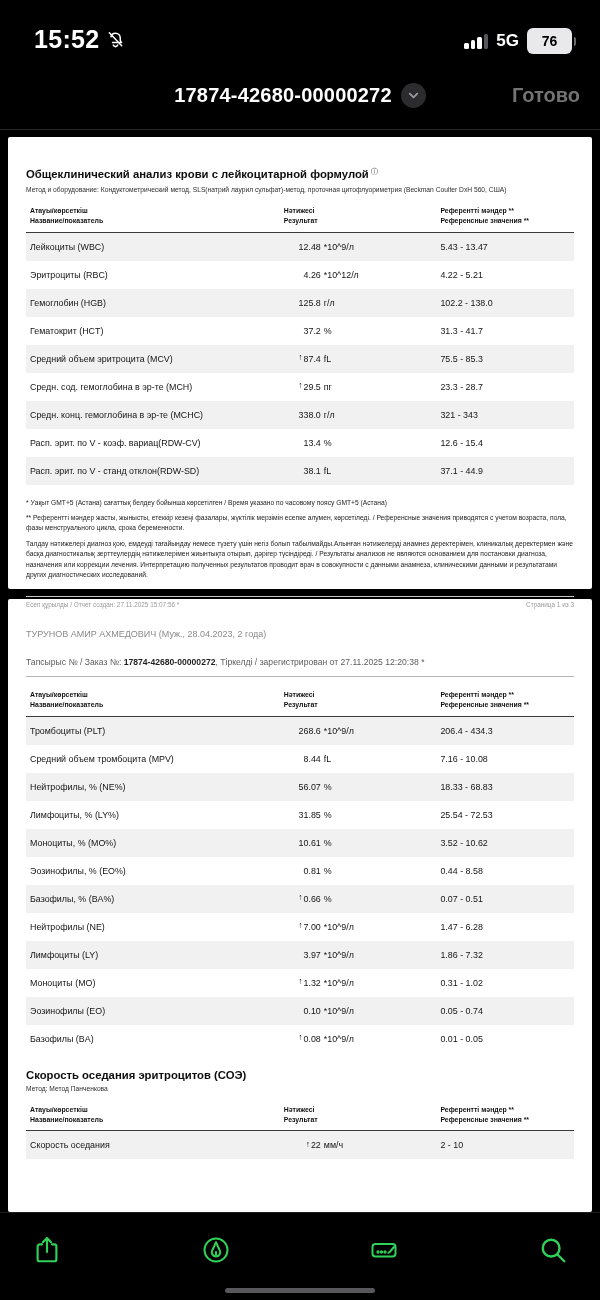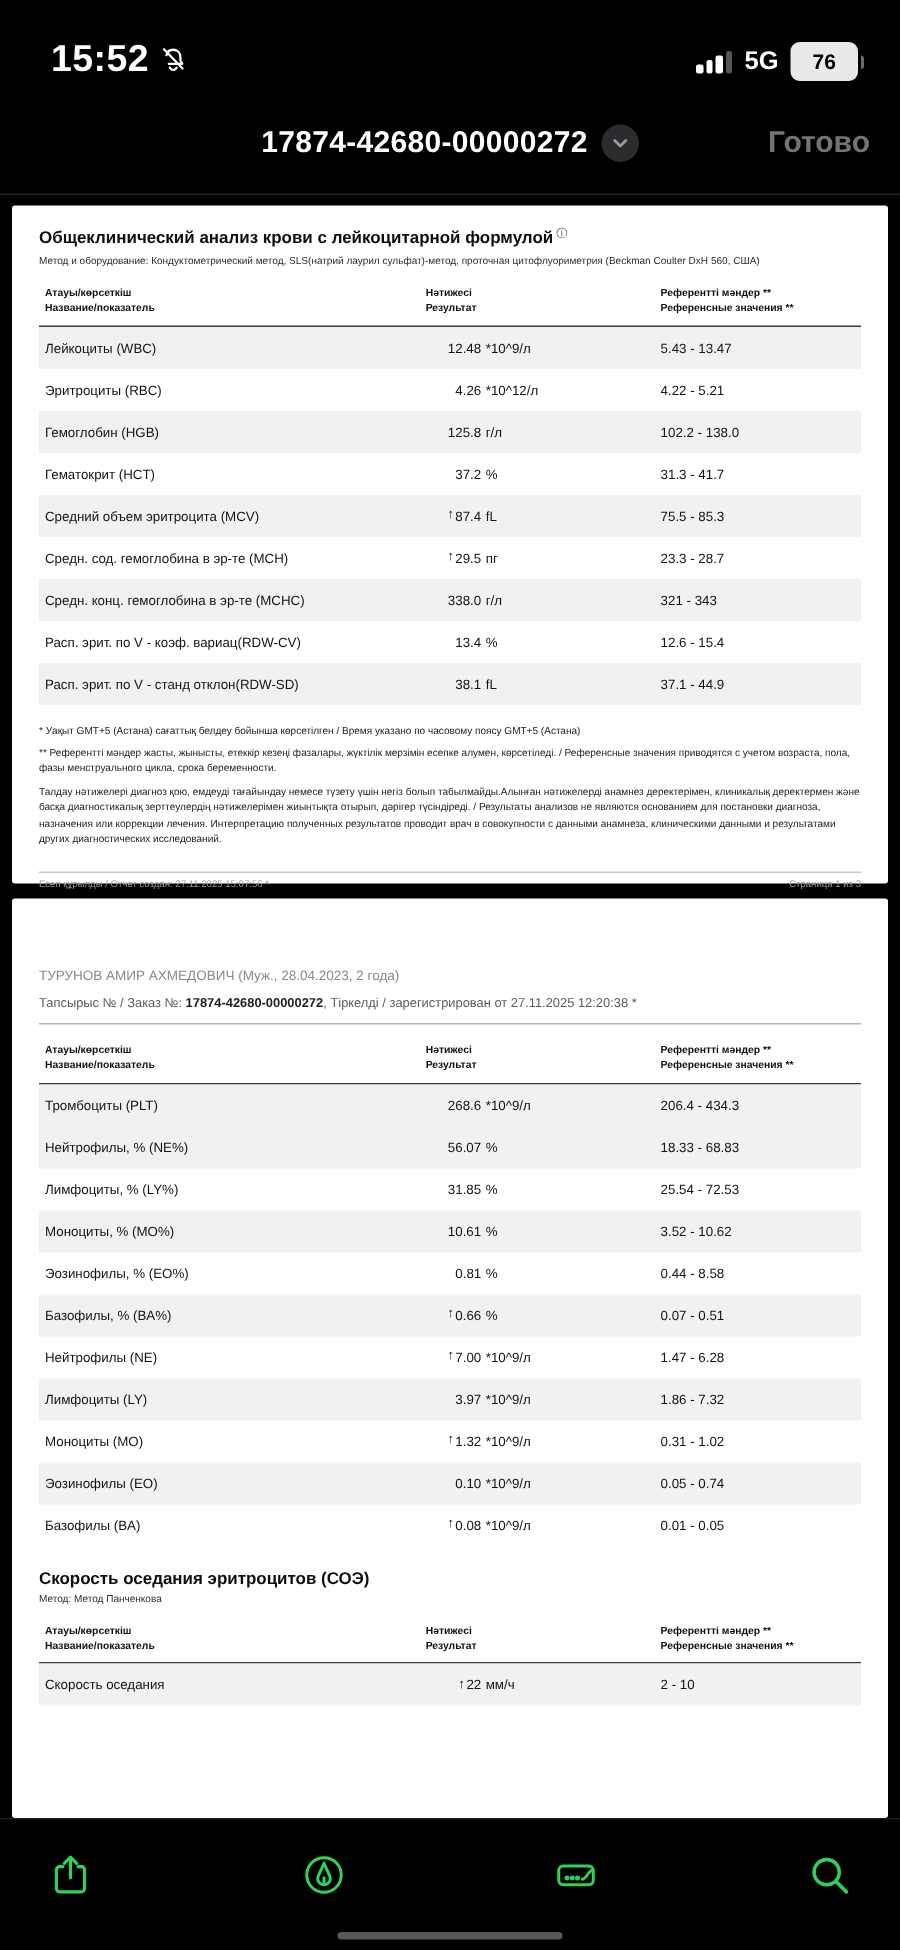--- a/index.html
+++ b/index.html
@@ -29,42 +29,42 @@
   
   .nav { height:68px; display:grid; grid-template-columns:105px 1fr 105px; align-items:center; padding:0 20px; border-bottom:1px solid #28282a; }
   .nav-center { display:flex; align-items:center; justify-content:center; gap:9px; }
   .nav-title { font-size:20px; font-weight:700; letter-spacing:.2px; white-space:nowrap; }
   .chevron-btn { width:25px; height:25px; border-radius:50%; background:#2c2c2e; display:flex; align-items:center; justify-content:center; flex:0 0 auto; }
   .chevron-btn svg { width:13px; height:13px; display:block; }
   .done { font-size:20px; font-weight:600; color:#737373; text-align:right; }
 
   
   .doc { position:absolute; top:130px; left:0; right:0; bottom:88px; padding:7px 8px 0; }
-  .page { background:#fff; border-radius:2px; padding:14px 18px; color:#141414; }
+  .page { background:#fff; border-radius:2px; padding:30px 18px; color:#141414; }
   .page-1 { height:452px; }
   .page-2 { height:613px; margin-top:10px; }
 
   .report-title { font-size:11.3px; font-weight:700; color:#0e0e0e; }
   .info { font-size:7.5px; vertical-align:4px; margin-left:2px; font-weight:400; color:#444; }
   .method { font-size:6.7px; color:#2e2e2e; margin-top:6px; }
 
   .tbl { margin-top:9px; }
   .thead { display:grid; grid-template-columns:47% 29% 24%; padding:4px 4px 5px; border-bottom:1.5px solid #3a3a3a; font-size:6.9px; font-weight:700; color:#101010; line-height:1.5; }
   .trow { display:grid; grid-template-columns:47% 29% 24%; align-items:center; height:28px; padding:0 4px; font-size:8.9px; color:#141414; }
   .trow.alt { background:#f1f1f2; }
   .val { display:inline-block; min-width:37px; text-align:right; white-space:nowrap; }
   .flag { font-size:8.5px; position:relative; top:-1.5px; margin-right:1px; }
   .unit { margin-left:3px; }
 
   .notes { margin-top:13px; }
   .note { font-size:6.7px; line-height:1.55; color:#1c1c1c; margin-bottom:5px; }
   .p-footer { margin-top:16px; border-top:1px solid #c9c9c9; padding-top:4px; display:flex; justify-content:space-between; font-size:6.4px; color:#9a9a9a; }
 
-  .patient { font-size:9px; color:#8a8a8a;margin-top:32px; }
-  .order { font-size:8.6px; color:#5c5c5c; margin-top:8px; }
+  .patient { font-size:9px; color:#8a8a8a; }
+  .order { font-size:8.6px; color:#5c5c5c; margin-top:18px; }
   .order b { color:#1f1f1f; font-weight:700; }
   .rule { border-top:1px solid #b5b5b5; margin-top:9px; }
 
   .soe-title { margin-top:16px; font-size:11.3px; font-weight:700; color:#0e0e0e; }
   .soe-method { font-size:6.7px; color:#2e2e2e; margin-top:4px; }
 
   
   .toolbar { position:absolute; left:0; right:0; bottom:0; height:88px; background:#000; border-top:1px solid #1c1c1e; display:flex; align-items:flex-start; justify-content:space-between; padding:20px 30px 0; }
   .tool-btn { width:34px; height:34px; color:#30d158; display:flex; align-items:center; justify-content:center; background:none; border:none; }
   .tool-btn svg { width:30px; height:30px; display:block; }
@@ -216,20 +216,25 @@
         <div>
           <div>Референтті мәндер **</div>
           <div>Референсные значения **</div>
         </div>
       </div>
       <div>
           <div class="trow alt">
             <div>Тромбоциты (PLT)</div>
             <div><span class="val">268.6</span><span class="unit">*10^9/л</span></div>
             <div>206.4 - 434.3</div>
+          </div>
+          <div class="trow">
+            <div>Средний объем тромбоцита (MPV)</div>
+            <div><span class="val">8.44</span><span class="unit">fL</span></div>
+            <div>7.16 - 10.08</div>
           </div>
           <div class="trow alt">
             <div>Нейтрофилы, % (NE%)</div>
             <div><span class="val">56.07</span><span class="unit">%</span></div>
             <div>18.33 - 68.83</div>
           </div>
           <div class="trow">
             <div>Лимфоциты, % (LY%)</div>
             <div><span class="val">31.85</span><span class="unit">%</span></div>
             <div>25.54 - 72.53</div>

